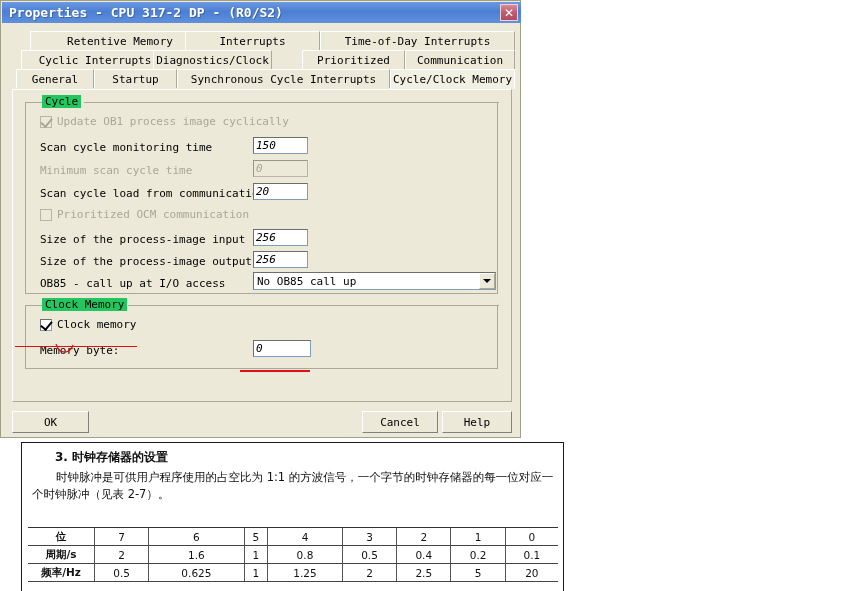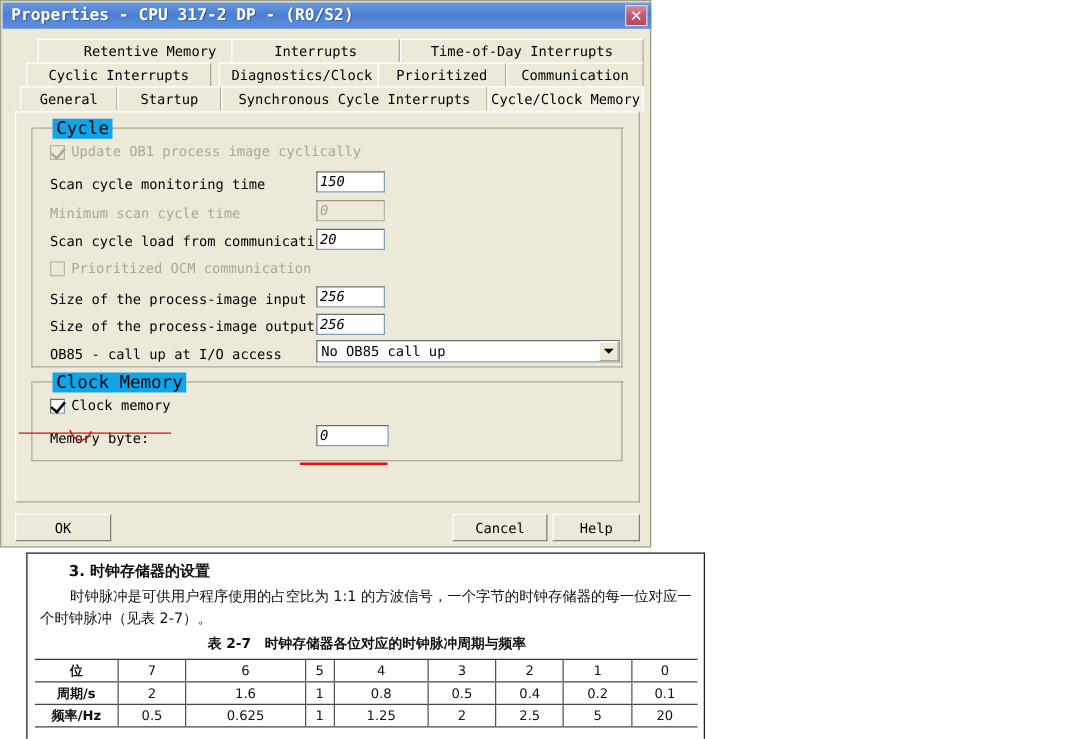--- a/index.html
+++ b/index.html
@@ -97,24 +97,24 @@
     border: 1px solid #aca899;
     border-top: none;
     box-sizing: border-box;
   }
   .gb-top {
     position: absolute; top: 0; height: 1px;
     background: #aca899;
   }
   .gb-legend {
     position: absolute; top: -7px;
-    background: #0ea5e9;
+    background: #22c55e;
     padding: 0 3px;
     font-family: "DejaVu Sans Mono", monospace;
-    font-size: 14px;
+    font-size: 11px;
     color: #000000;
     white-space: nowrap;
   }
 
   .row-label {
     position: absolute;
     font-family: "DejaVu Sans Mono", monospace;
     font-size: 11px;
     color: #000000;
     white-space: nowrap;
@@ -290,21 +290,21 @@
     <div class="tab-area">
 
       <div class="tab-row r1">
         <div class="tab" style="left:18px;width:180px;">Retentive Memory</div>
         <div class="tab" style="left:173px;width:135px;">Interrupts</div>
         <div class="tab" style="left:308px;width:195px;">Time-of-Day Interrupts</div>
       </div>
 
       <div class="tab-row r2">
         <div class="tab" style="left:9px;width:148px;">Cyclic Interrupts</div>
-        <div class="tab" style="left:163px;width:133px;">Diagnostics/Clock</div>
+        <div class="tab" style="left:141px;width:119px;">Diagnostics/Clock</div>
         <div class="tab" style="left:290px;width:103px;">Prioritized</div>
         <div class="tab" style="left:393px;width:110px;">Communication</div>
       </div>
 
       <div class="tab-row r3">
         <div class="tab" style="left:4px;width:78px;">General</div>
         <div class="tab" style="left:82px;width:83px;">Startup</div>
         <div class="tab" style="left:165px;width:213px;">Synchronous Cycle Interrupts</div>
         <div class="tab active" style="left:378px;width:125px;">Cycle/Clock Memory</div>
       </div>
@@ -380,21 +380,20 @@
 
     <div class="dlg-btn" style="left:11px;top:410px;width:77px;">OK</div>
     <div class="dlg-btn" style="left:361px;top:410px;width:76px;">Cancel</div>
     <div class="dlg-btn" style="left:441px;top:410px;width:70px;">Help</div>
 
   </div>
 
   <div class="doc">
     <div class="doc-head">3.  时钟存储器的设置</div>
     <div class="doc-p"><span class="indent"></span><span>时钟脉冲是可供用户程序使用的占空比为 1:1 的方波信号，一个字节的时钟存储器的每一位对应一个时钟脉冲（见表 2-7）。</span></div>
-    <div class="doc-tbl-title">表 2-7　时钟存储器各位对应的时钟脉冲周期与频率</div>
 
     <table class="book">
       <tbody>
           <tr>
         <td>位</td>
         <td>7</td>
         <td>6</td>
         <td>5</td>
         <td>4</td>
         <td>3</td>

